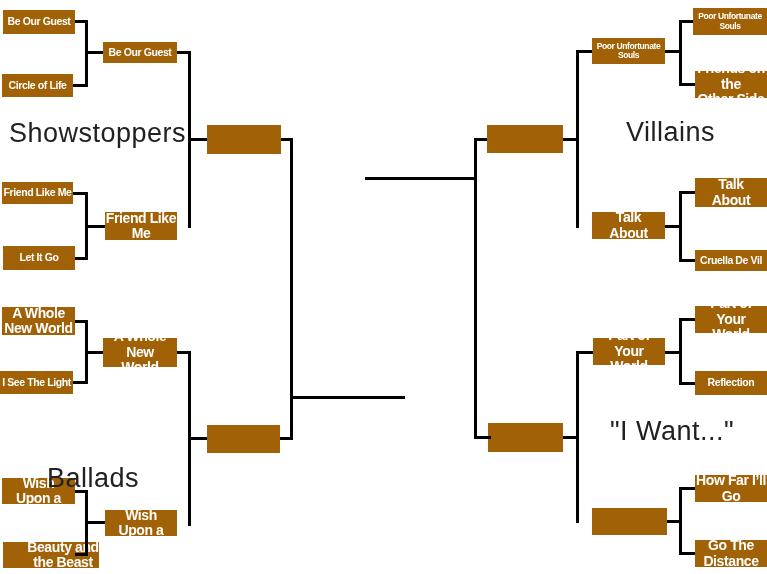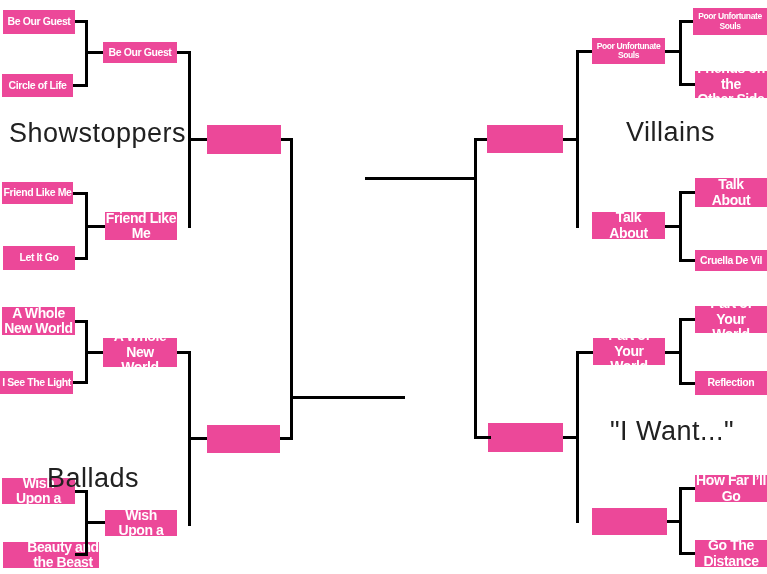--- a/index.html
+++ b/index.html
@@ -1,21 +1,21 @@
 <!DOCTYPE html>
 <html><head>
 <meta charset="utf-8">
 <style>
   html,body{margin:0;padding:0;background:#ffffff;}
   .stage{
     position:relative;width:767px;height:574px;background:#ffffff;
     font-family:"Liberation Sans",sans-serif;overflow:hidden;
   }
   .song-box{
-    position:absolute;background:#ec4899;color:#ffffff;
+    position:absolute;background:#a16207;color:#ffffff;
     display:flex;align-items:center;justify-content:center;
     text-align:center;font-weight:700;white-space:pre-line;
     line-height:1.1;overflow:hidden;letter-spacing:-0.4px;
   }
   .t-lg{font-size:10.5px;}
   .t-md{font-size:14px;}
   .t-sm{font-size:14px;}
   .t-xs{font-size:8.5px;}
   .hl{position:absolute;background:#000000;height:3px;}
   .vl{position:absolute;background:#000000;width:3px;}

